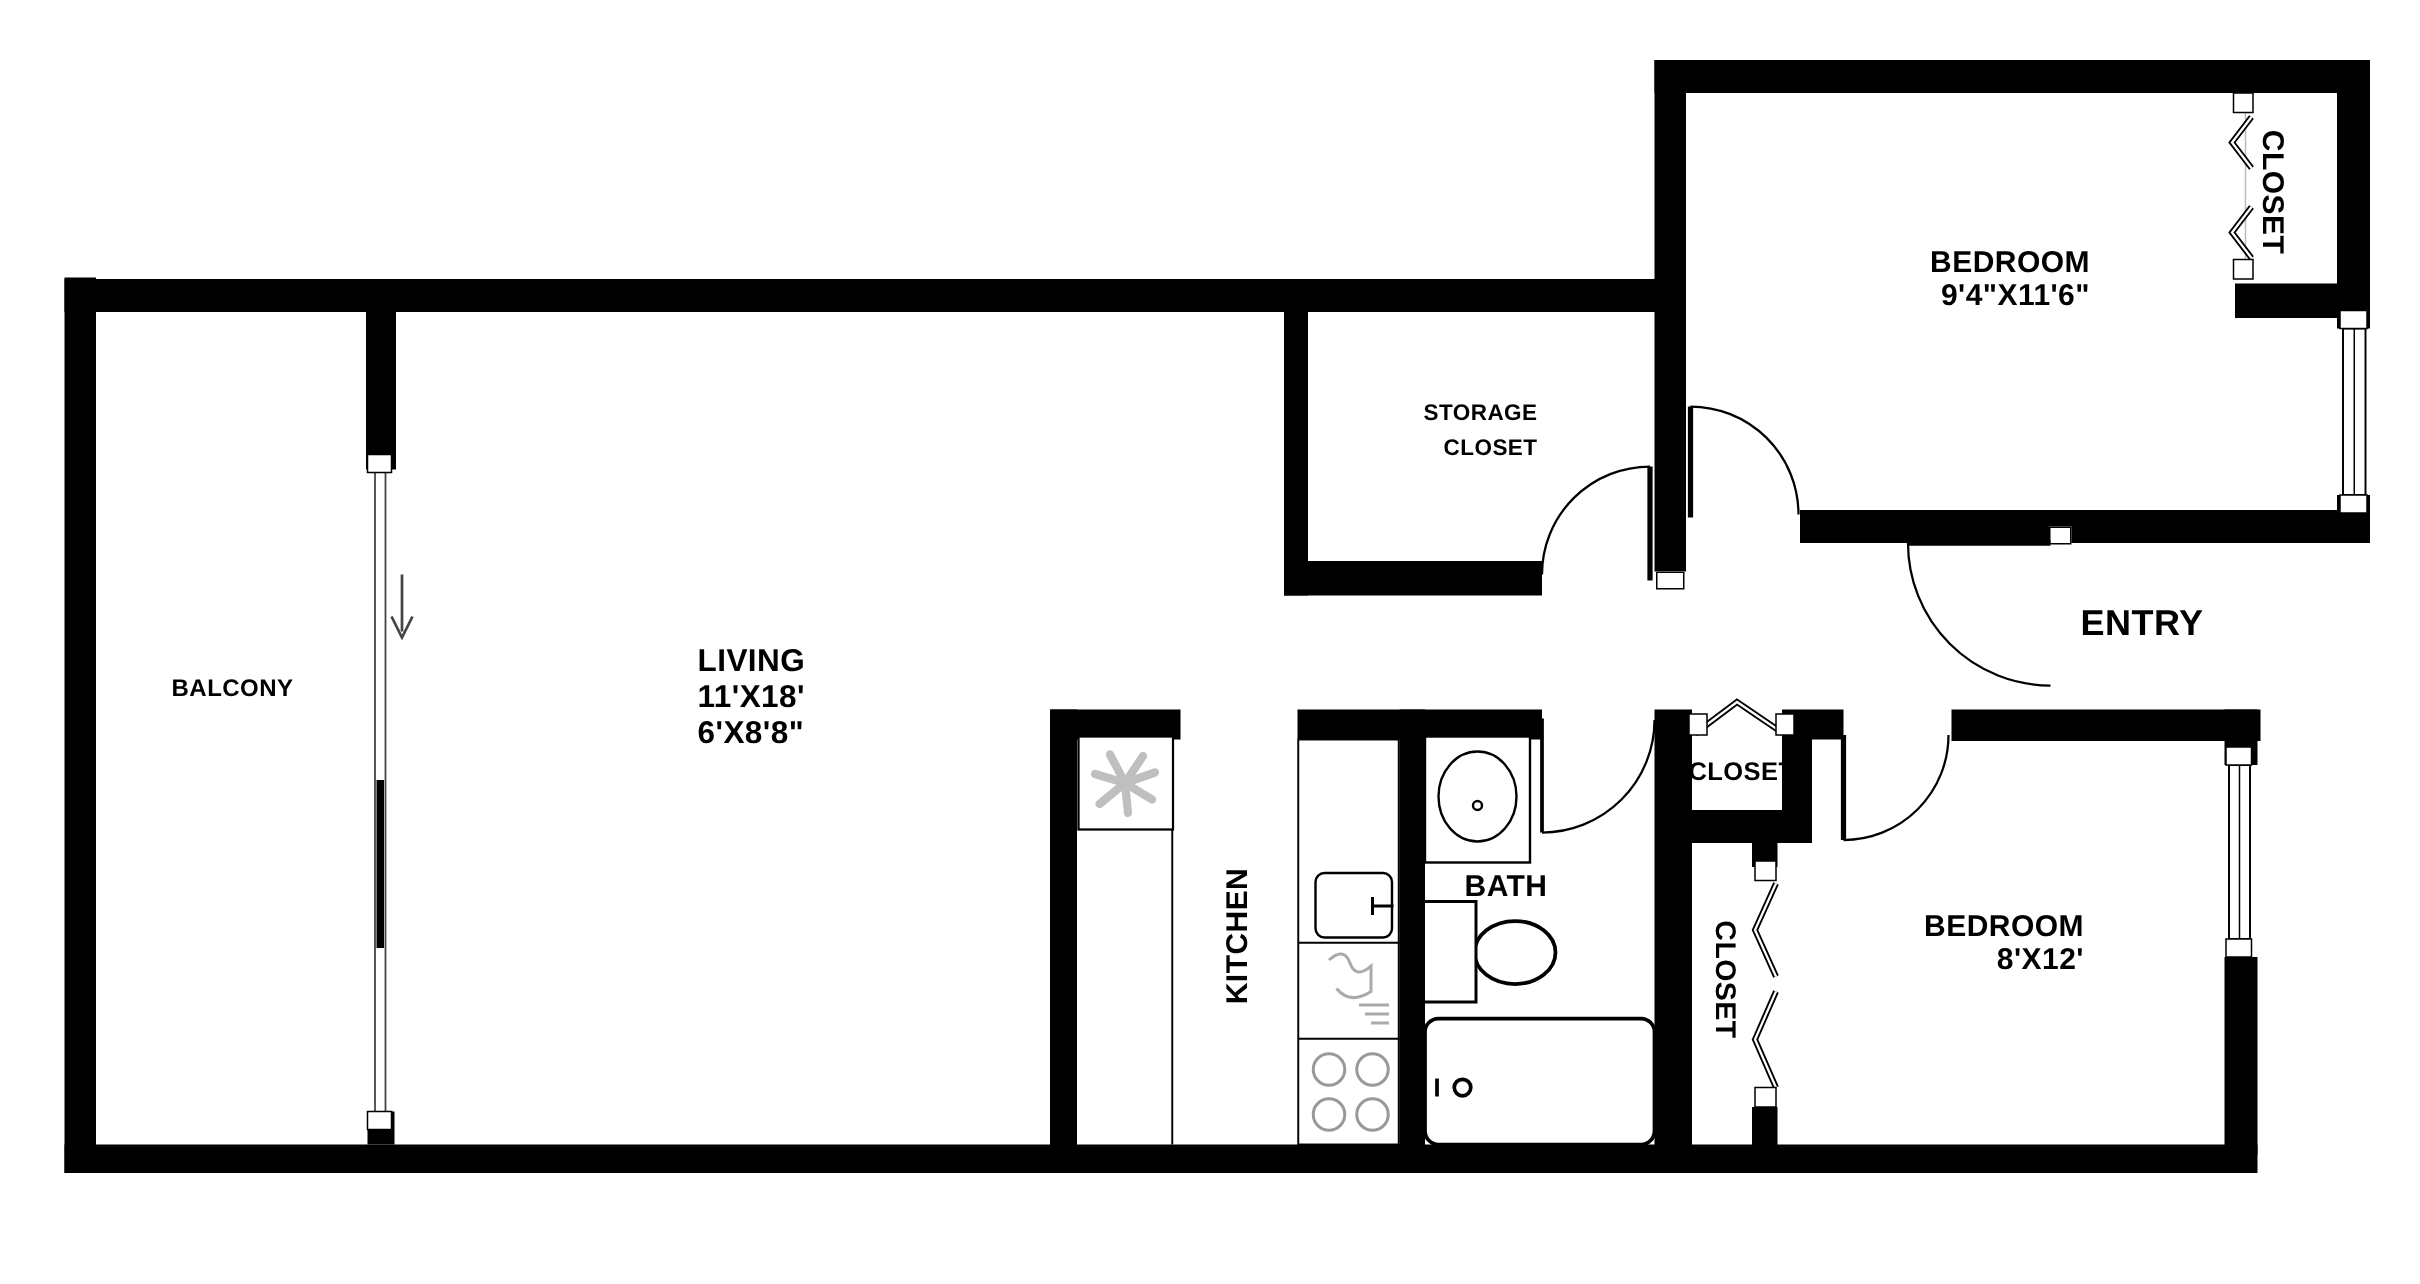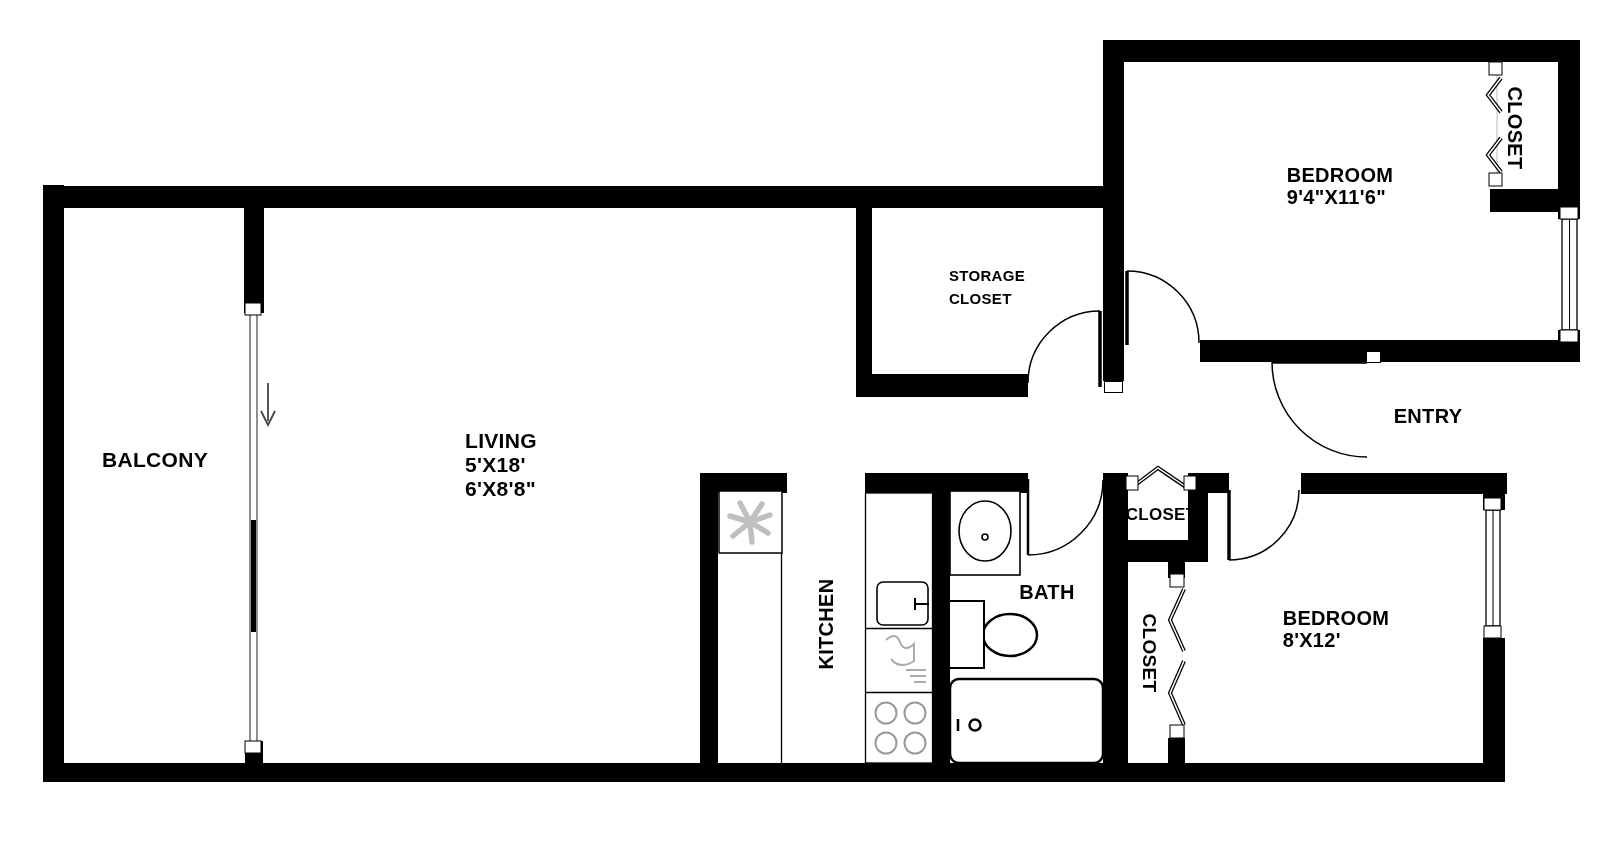--- a/index.html
+++ b/index.html
@@ -1,24 +1,24 @@
 <!DOCTYPE html>
 <html><head>
 <meta charset="utf-8">
 <style>
   html,body{margin:0;padding:0;background:#fff;}
   .plan{position:relative;width:1613px;height:856px;background:#fff;overflow:hidden;
         font-family:"Liberation Sans",sans-serif;}
   .wall{position:absolute;background:#000;z-index:1;}
   .notch{position:absolute;background:#fff;border:1px solid #000;z-index:2;box-sizing:border-box;}
   .plan svg{position:absolute;left:0;top:0;z-index:3;}
-  .lbl{position:absolute;font-weight:bold;font-size:21px;color:#000;white-space:nowrap;
+  .lbl{position:absolute;font-weight:bold;font-size:16px;color:#000;white-space:nowrap;
        z-index:4;letter-spacing:.3px;}
   .center{transform:translate(-50%,-50%);}
-  .ta{text-align:left;line-height:23px;}
+  .ta{text-align:right;line-height:23px;}
   .rot90{transform:translate(-50%,-50%) rotate(90deg);}
   .rotm90{transform:translate(-50%,-50%) rotate(-90deg);}
   .lbl-block{position:absolute;font-weight:bold;font-size:21px;line-height:24px;color:#000;
              z-index:4;letter-spacing:.3px;white-space:nowrap;}
 </style>
 </head>
 <body>
 
 <div class="plan">
 
@@ -186,44 +186,44 @@
       <rect x="950" y="679" width="153" height="84" rx="9" fill="#fff" stroke="#000" stroke-width="2.5"></rect>
       <line x1="958" y1="719" x2="958" y2="731" stroke="#000" stroke-width="2.5"></line>
       <circle cx="975" cy="725" r="5.5" fill="none" stroke="#000" stroke-width="2.5"></circle>
     </g>
   </svg>
 
   <div class="lbl center" style="left:155px;top:460px">BALCONY</div>
 
   <div class="lbl-block" style="left:465px;top:429px">
     <div>LIVING</div>
-    <div>5'X18'</div>
+    <div>11'X18'</div>
     <div>6'X8'8"</div>
   </div>
 
   <div class="lbl center ta" style="left:987px;top:287px;font-size:15px">
     <div>STORAGE</div>
     <div>CLOSET</div>
   </div>
 
   <div class="lbl center ta" style="left:1340px;top:186px;font-size:20px;line-height:22px">
     <div>BEDROOM</div>
     <div>9'4"X11'6"</div>
   </div>
 
   <div class="lbl rot90" style="left:1514px;top:128px;font-size:20px">CLOSET</div>
 
-  <div class="lbl center" style="left:1428px;top:416px;font-size:20px">ENTRY</div>
+  <div class="lbl center" style="left:1428px;top:416px;font-size:24px">ENTRY</div>
 
   <div class="lbl center" style="left:1161px;top:515px;font-size:17px">CLOSET</div>
 
   <div class="lbl rot90" style="left:1149px;top:653px;font-size:19px">CLOSET</div>
 
   <div class="lbl rotm90" style="left:826px;top:624px;font-size:20px">KITCHEN</div>
 
-  <div class="lbl center" style="left:1047px;top:592px;font-size:20px">BATH</div>
+  <div class="lbl center" style="left:1004px;top:592px;font-size:20px">BATH</div>
 
   <div class="lbl center ta" style="left:1336px;top:629px;font-size:20px;line-height:22px">
     <div>BEDROOM</div>
     <div>8'X12'</div>
   </div>
 
 </div>
 
 </body></html>

